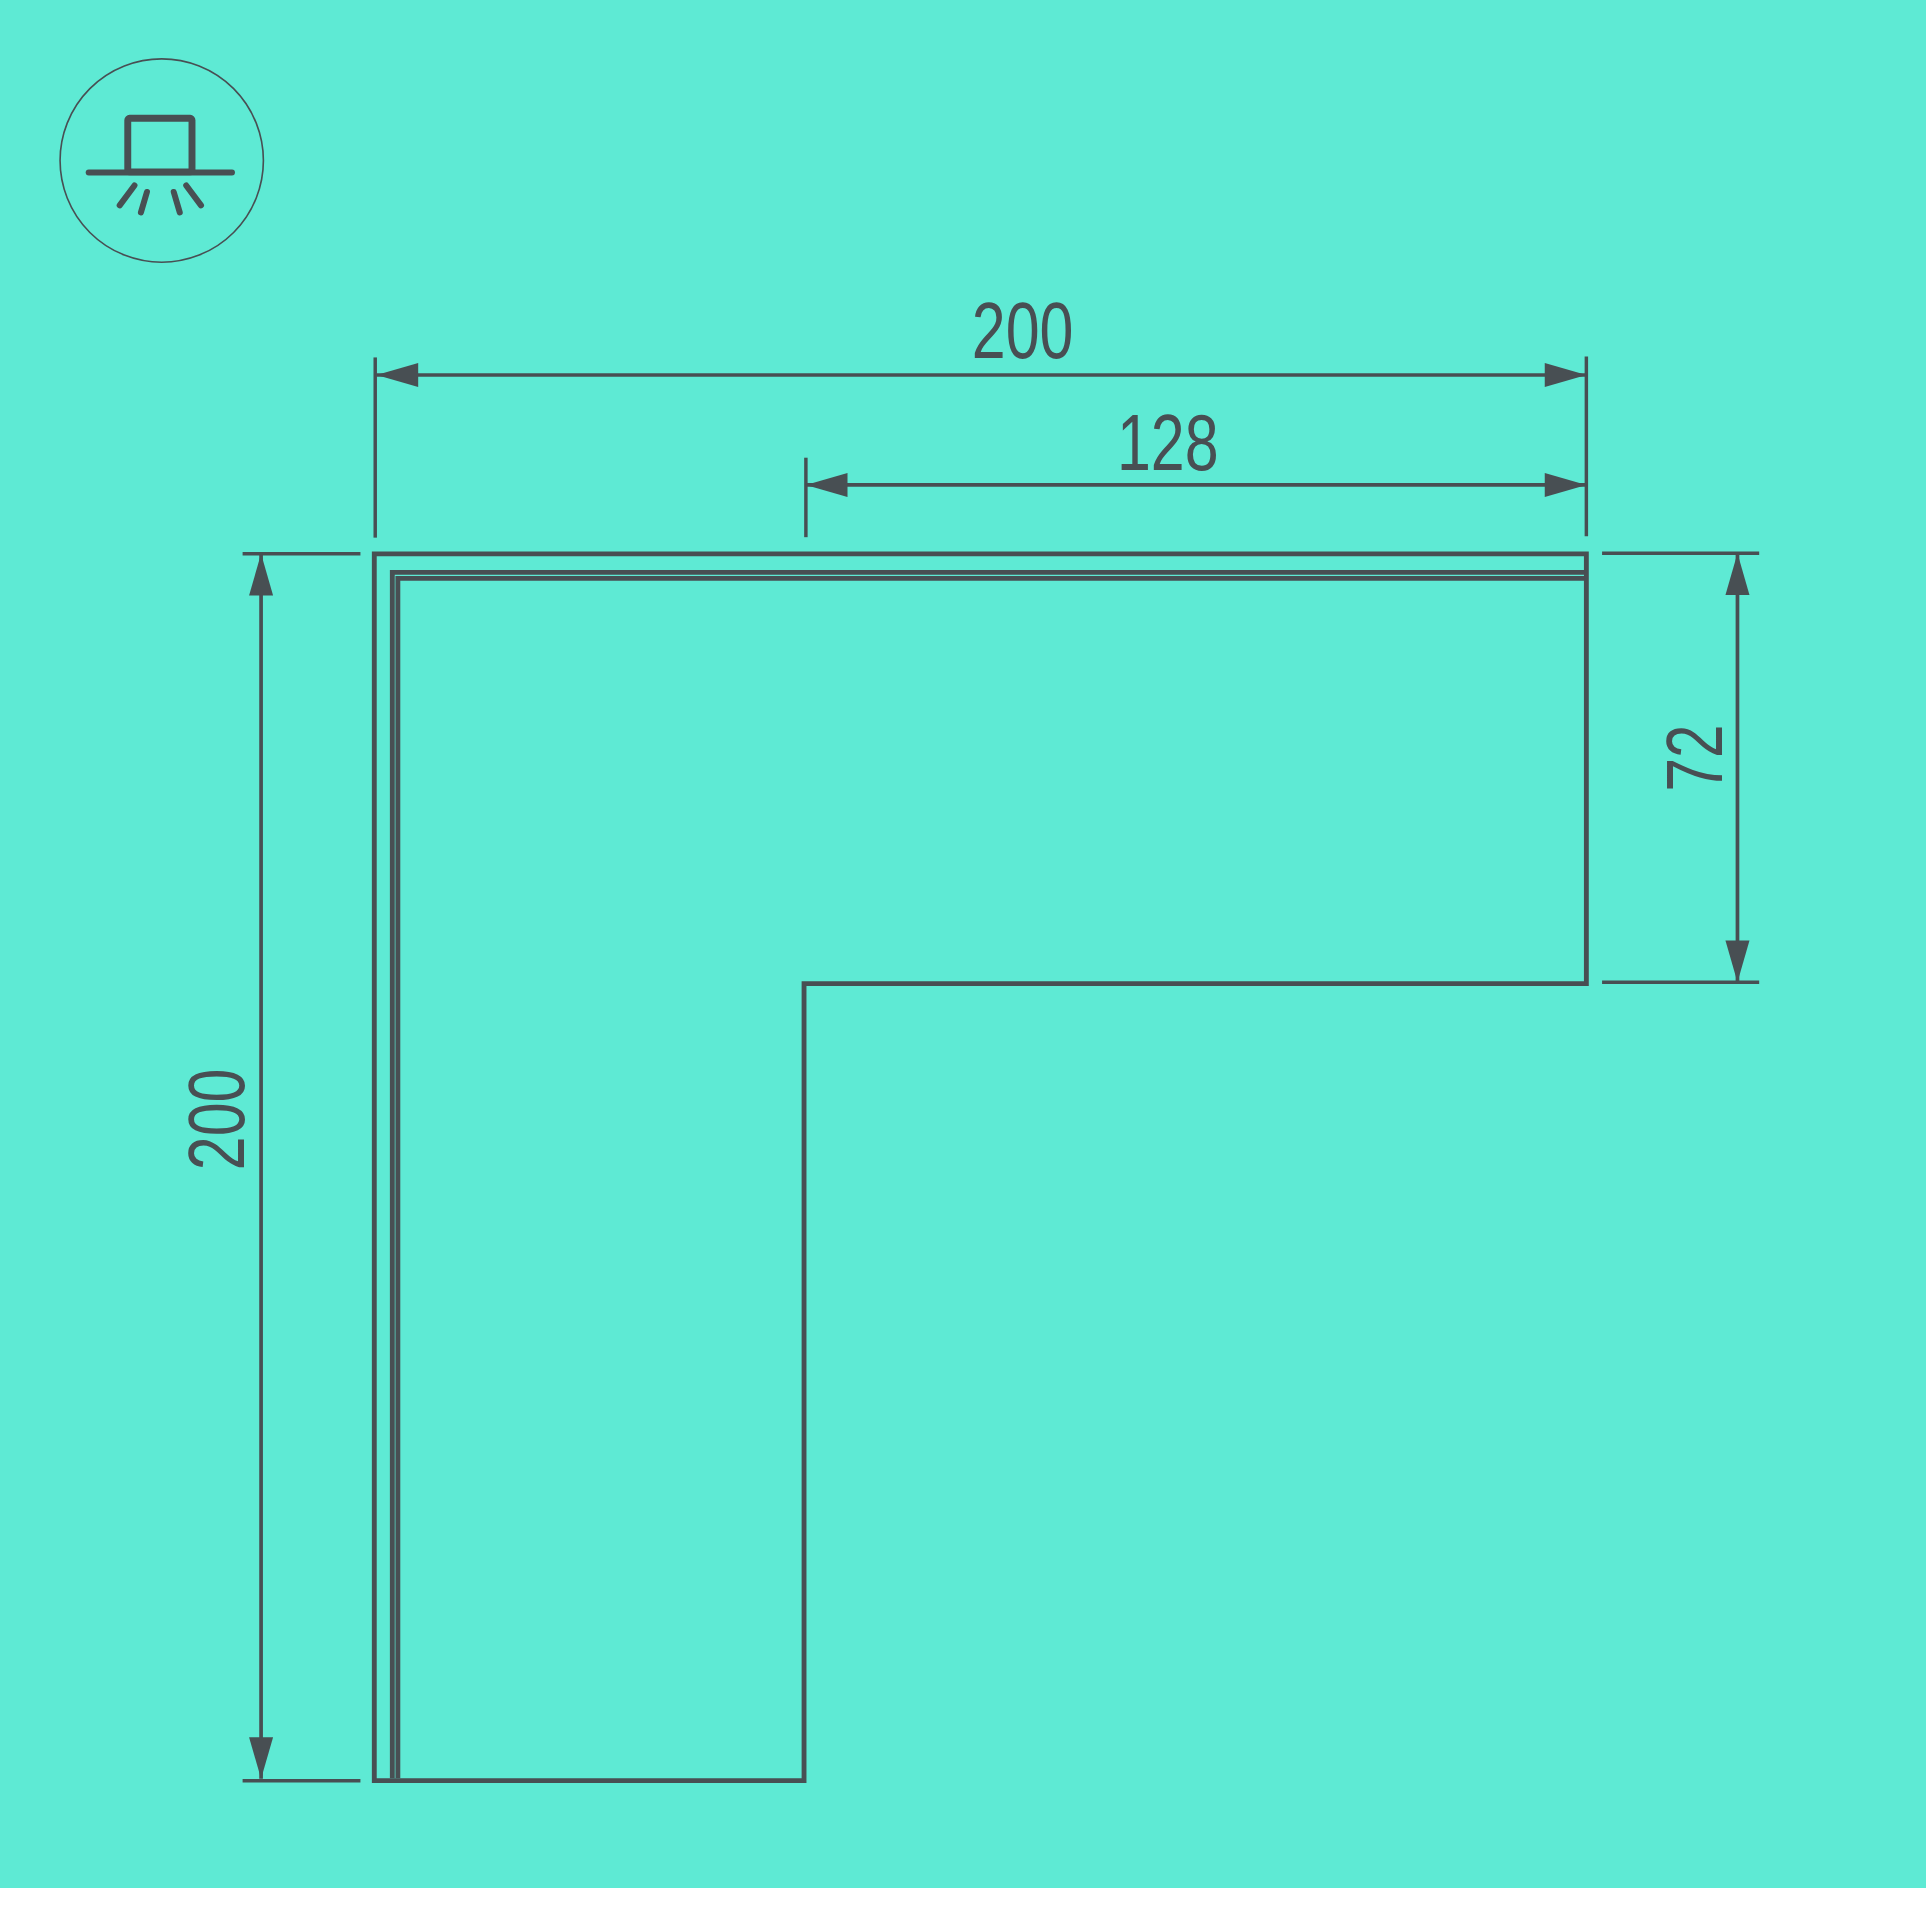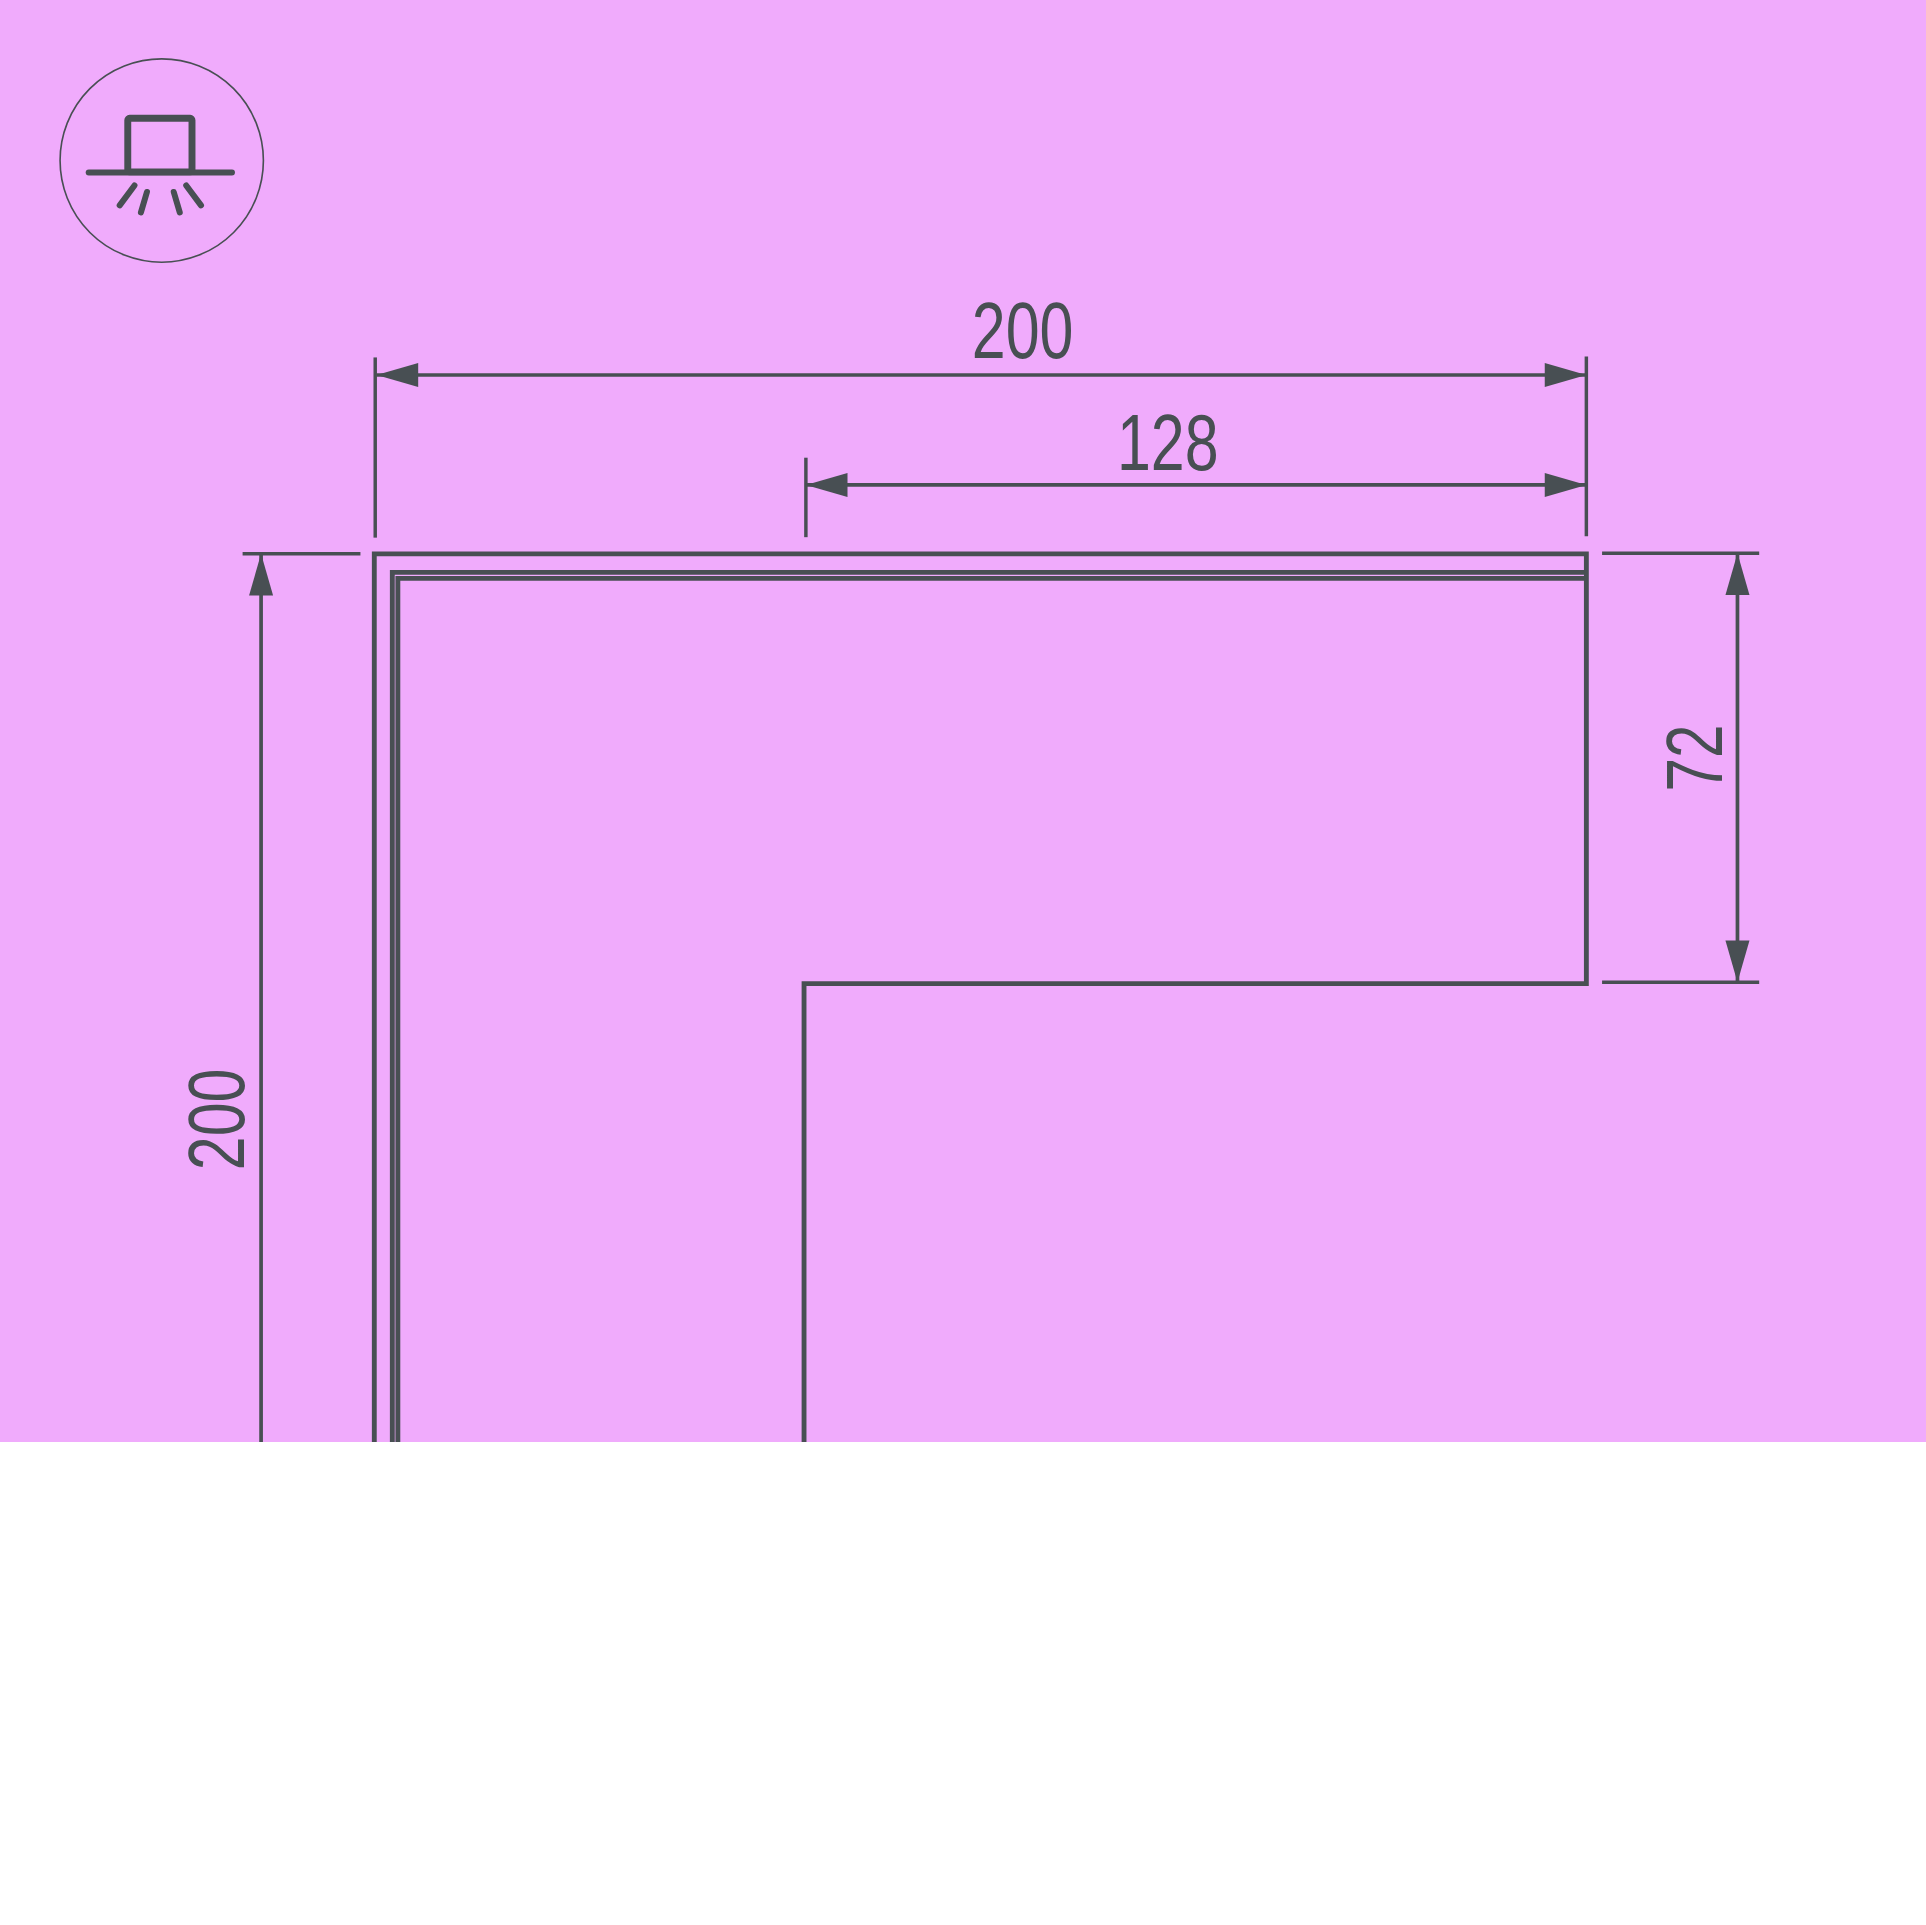--- a/index.html
+++ b/index.html
@@ -1,21 +1,21 @@
 <!DOCTYPE html>
 <html style="font-size:7.4px"><head>
 <meta charset="utf-8">
 <style>
   html, body { margin: 0; padding: 0; }
   body { background: #ffffff; }
   .page {
     position: relative;
     width: 1926px;
-    height: 1442px;
-    background: #f0abfc;
+    height: 1888px;
+    background: #5eead4;
     overflow: hidden;
   }
   .drawing-svg {
     position: absolute;
     left: 0; top: 0;
     width: 1926px;
     height: 1926px;
     display: block;
   }
   .dim-text {

